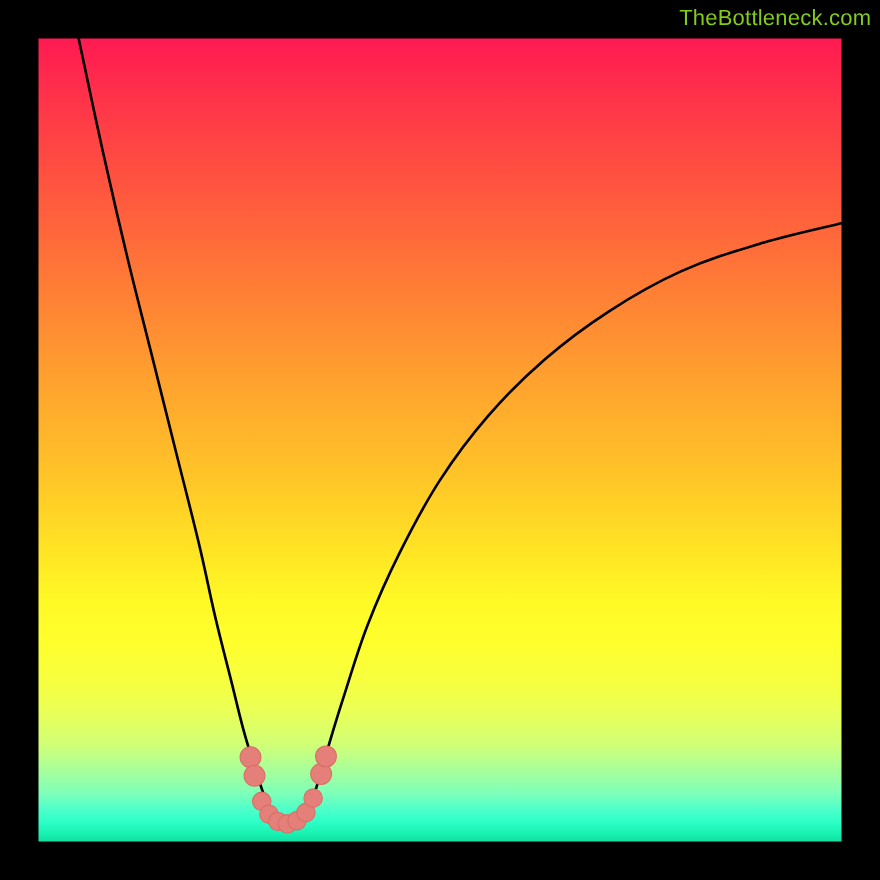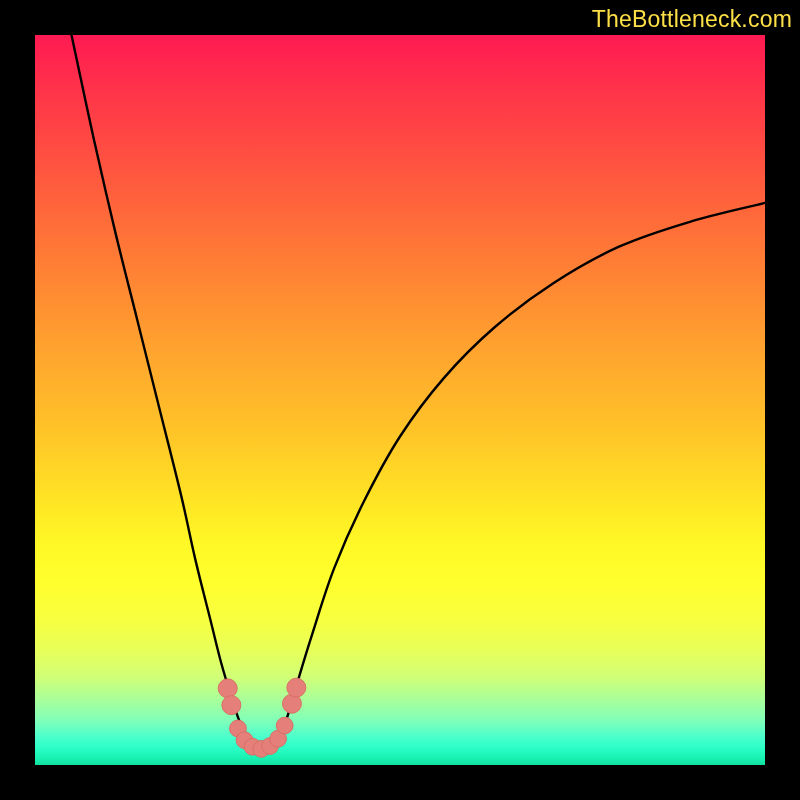--- a/index.html
+++ b/index.html
@@ -45,22 +45,22 @@
       #4effcb 96%,
       #2effc8 97.5%,
       #18f2b2 99%,
       #12e0a2 100%
     );
   }
   .watermark {
     position: absolute;
     top: 6px;
     right: 8px;
-    color: #fde047;
-    font-size: 23px;
+    color: #84cc16;
+    font-size: 20px;
     font-weight: 500;
     letter-spacing: 0.2px;
     user-select: none;
   }
   svg.curve {
     position: absolute;
     left: 0;
     top: 0;
     width: 730px;
     height: 730px;

